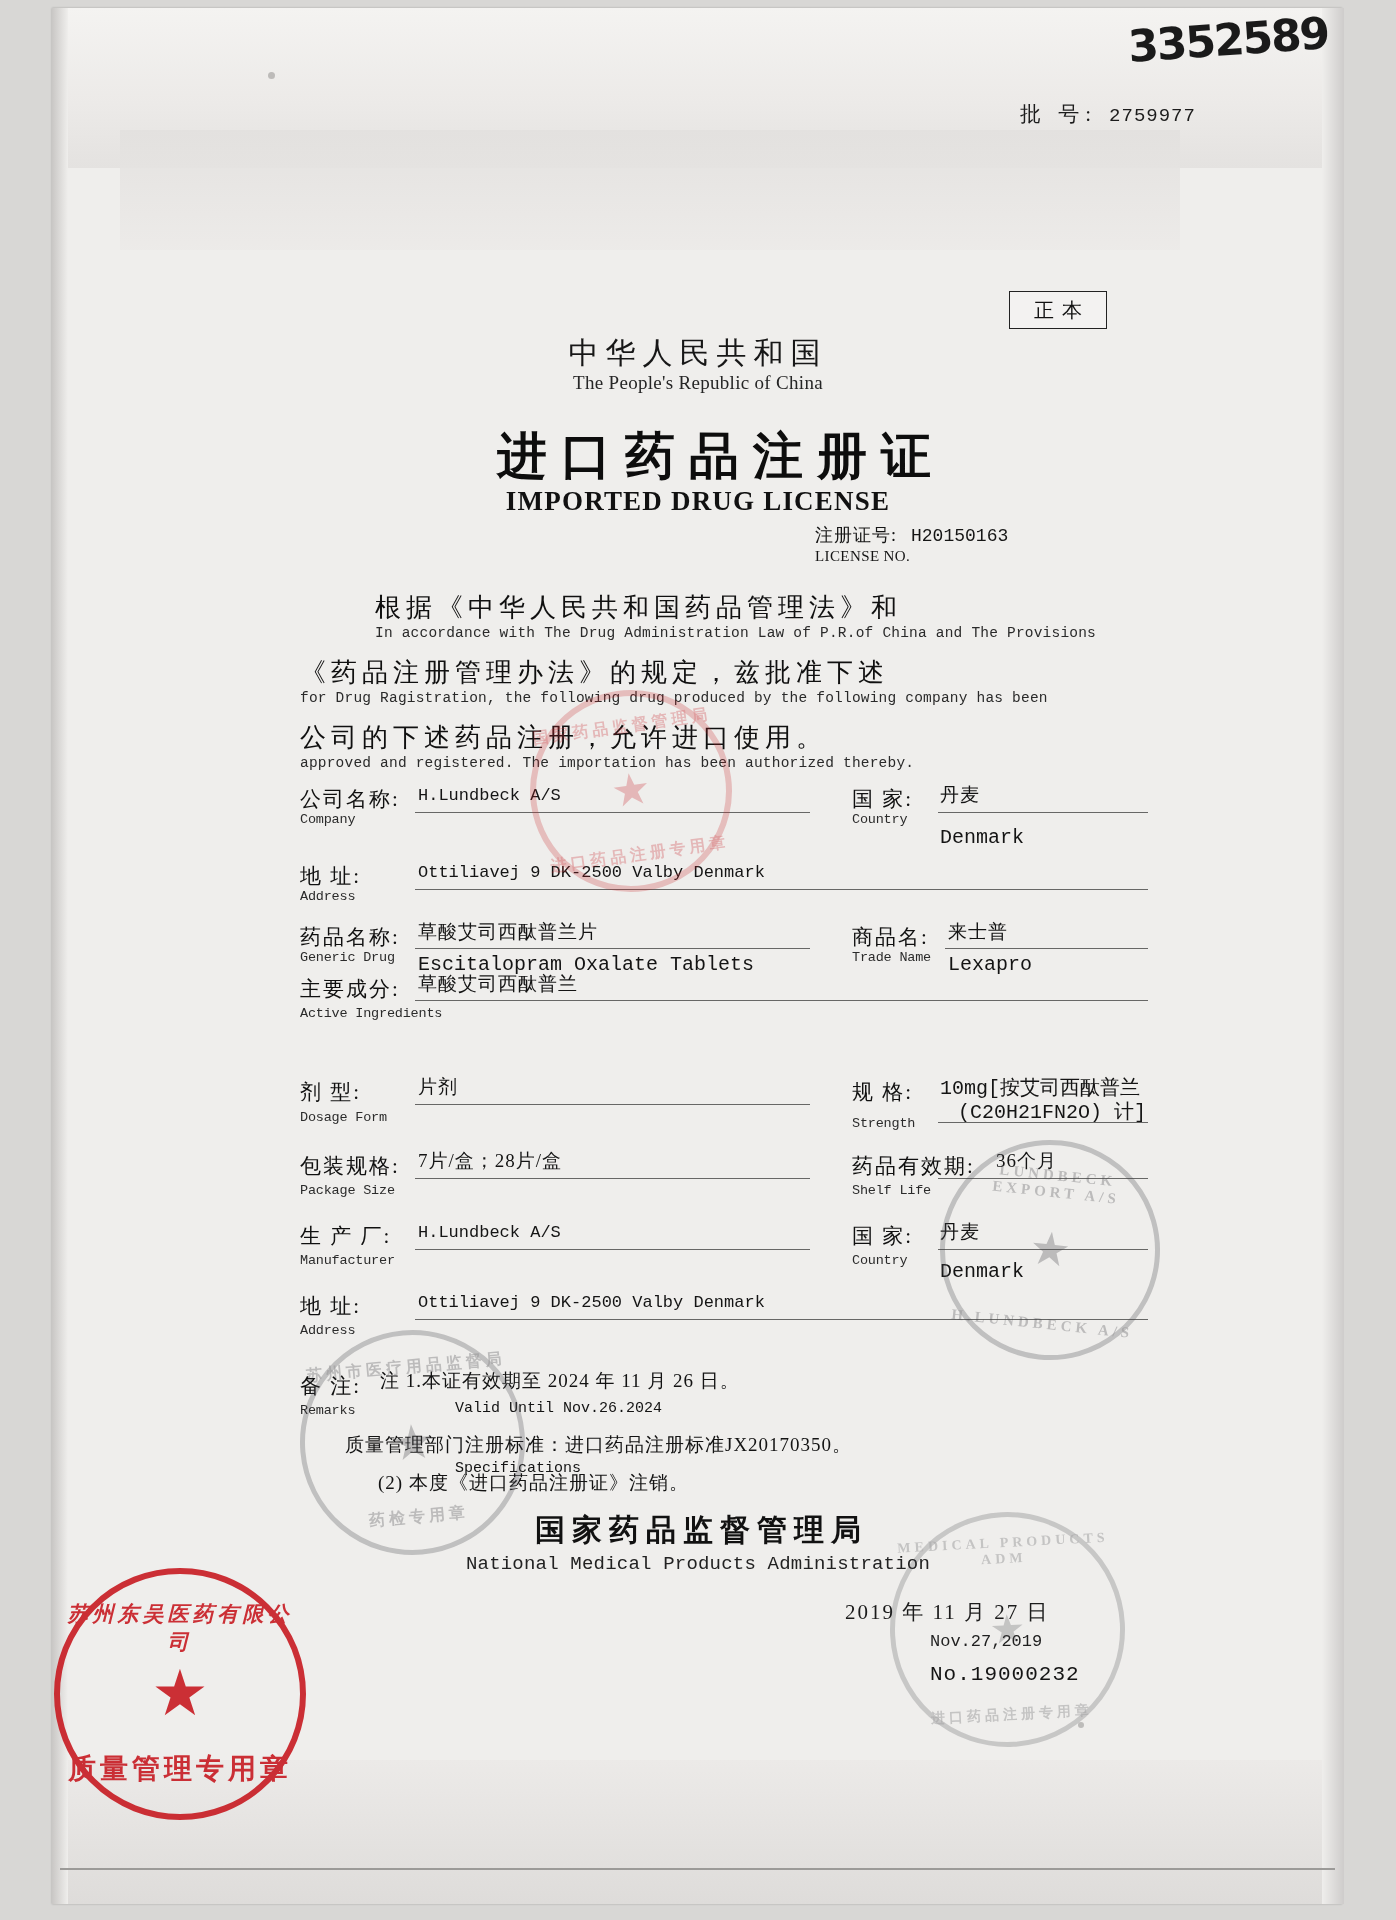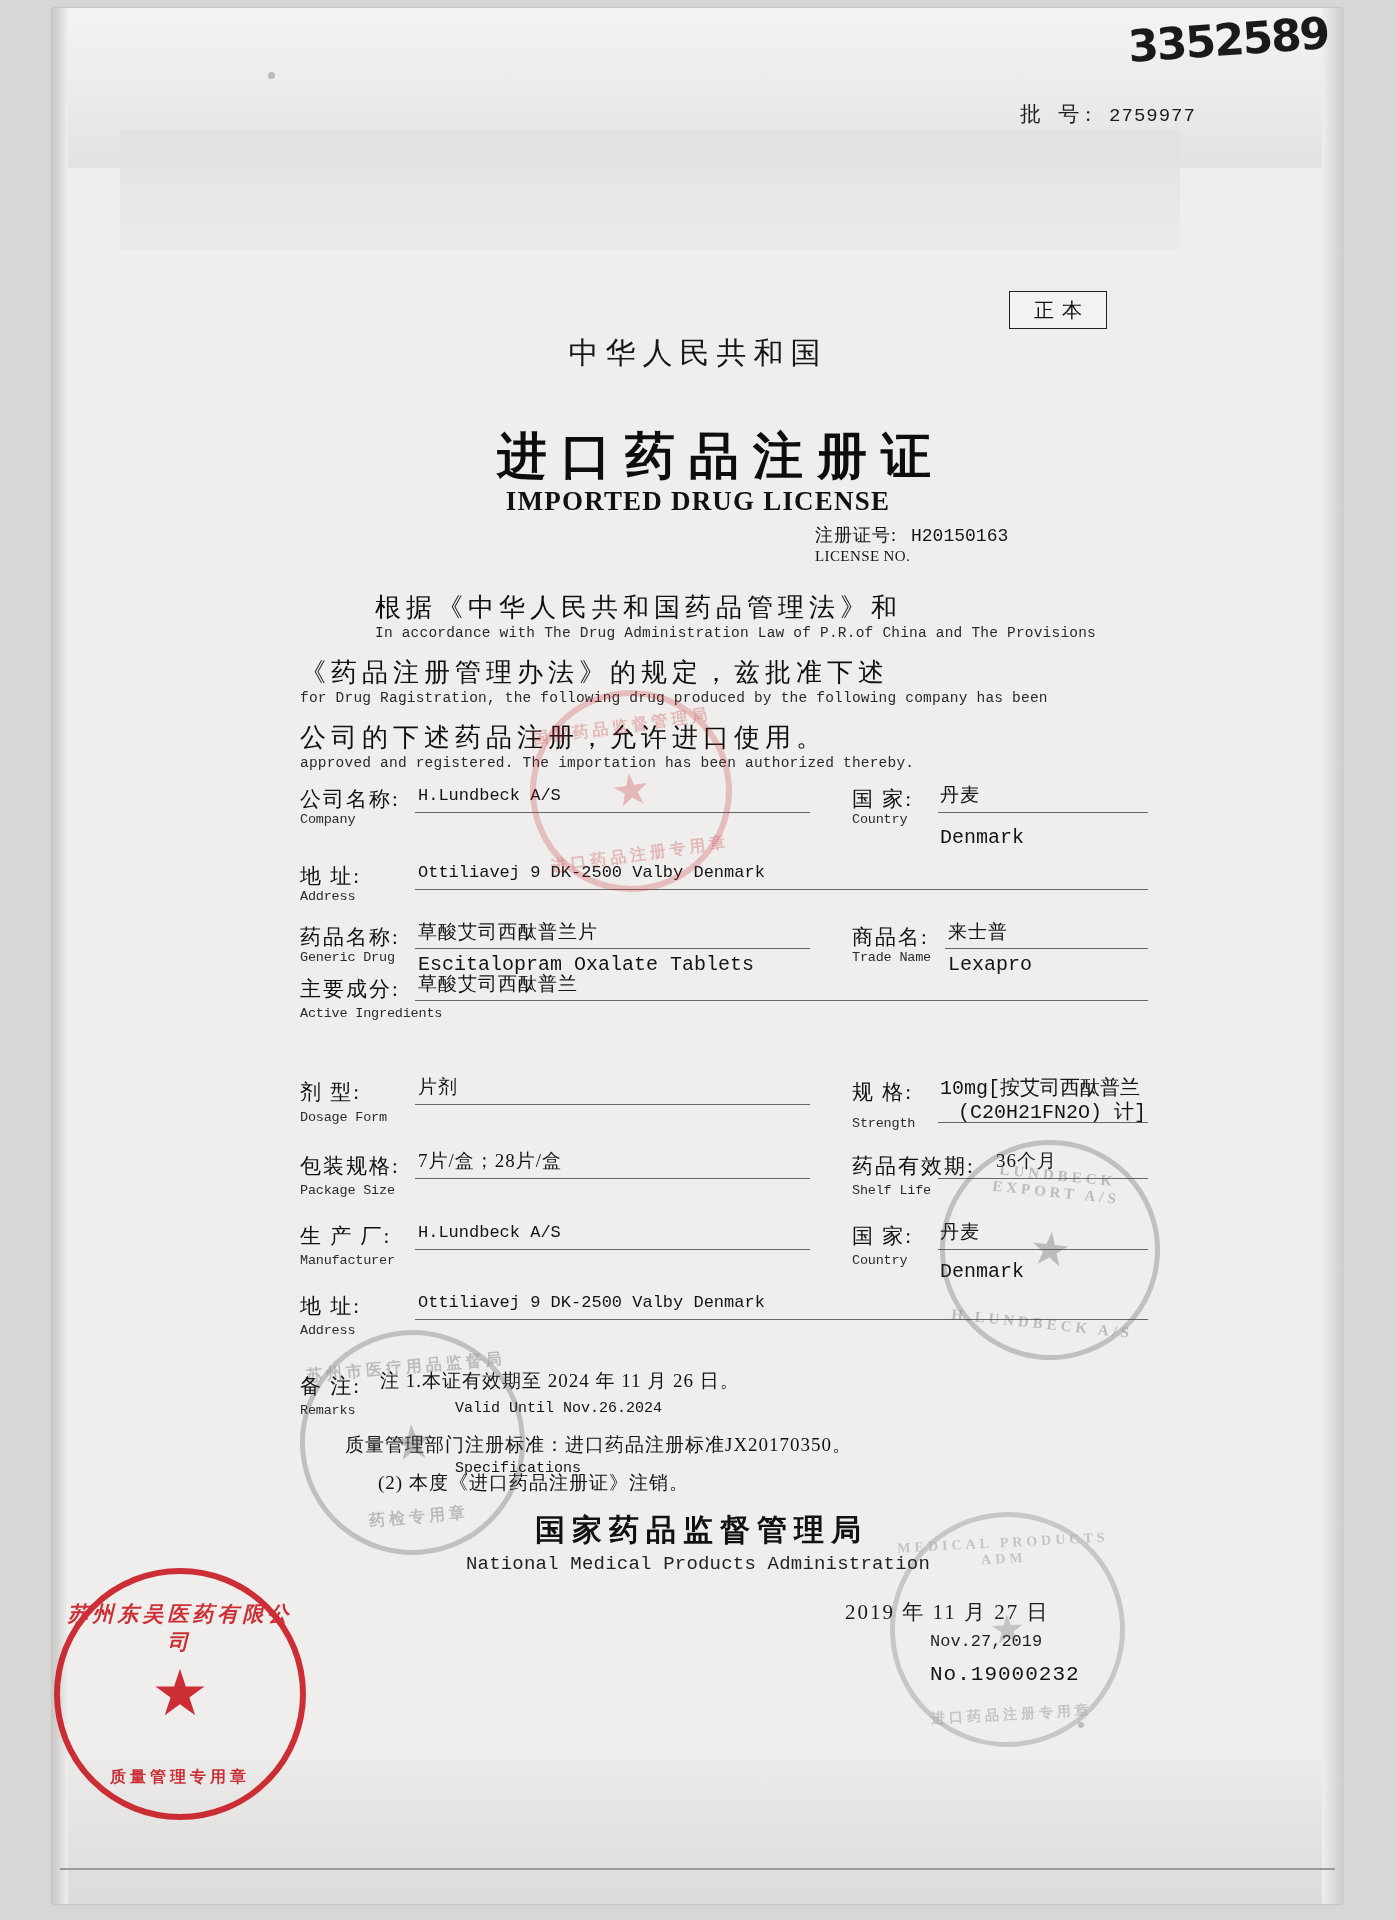--- a/index.html
+++ b/index.html
@@ -294,21 +294,21 @@
     left: 54px; top: 1568px;
     width: 240px; height: 240px;
     opacity: .92;
   }
   .stamp-bl .stamp-text-top {
     top: 26px; font-size: 21px;
     transform: none;
     font-style: italic;
   }
   .stamp-bl .stamp-text-bottom {
-    bottom: 26px; font-size: 16px;
+    bottom: 26px; font-size: 28px;
   }
   .stamp-bl .stamp-star { font-size: 64px; }
 
   .stamp-center {
     left: 530px; top: 690px;
     width: 190px; height: 190px;
     border-color: rgba(200,40,45,.45);
     color: rgba(200,40,45,.5);
     opacity: .55;
     transform: rotate(-8deg);
@@ -372,20 +372,21 @@
 
   <div class="handwritten">3352589</div>
 
   <div class="batch">
     <span class="label">批  号:</span><span class="value">2759977</span>
   </div>
 
   <div class="copy-box">正本</div>
 
   <div class="cn-country">中华人民共和国</div>
+  <div class="en-country">The People's Republic of China</div>
   <div class="cn-title">进口药品注册证</div>
   <div class="en-title">IMPORTED DRUG LICENSE</div>
 
   <div class="license-no">
     <div><span class="cn">注册证号:</span><span class="val">H20150163</span></div>
     <div class="en">LICENSE NO.</div>
   </div>
 
   <div class="pre-line pre-cn" style="left:375px; top:590px;">根据《中华人民共和国药品管理法》和</div>
   <div class="pre-line pre-en" style="left:375px; top:625px;">In accordance with The Drug Administration Law of P.R.of China and The Provisions</div>

